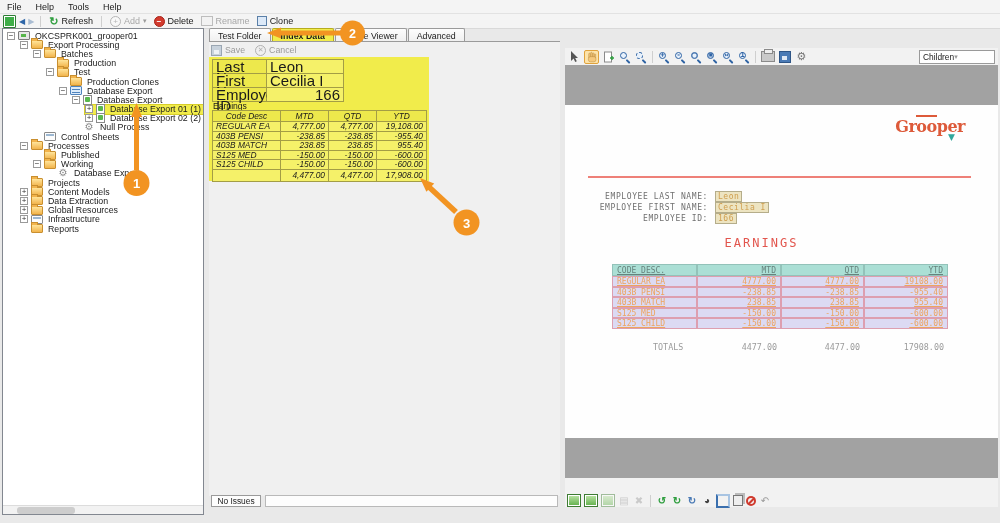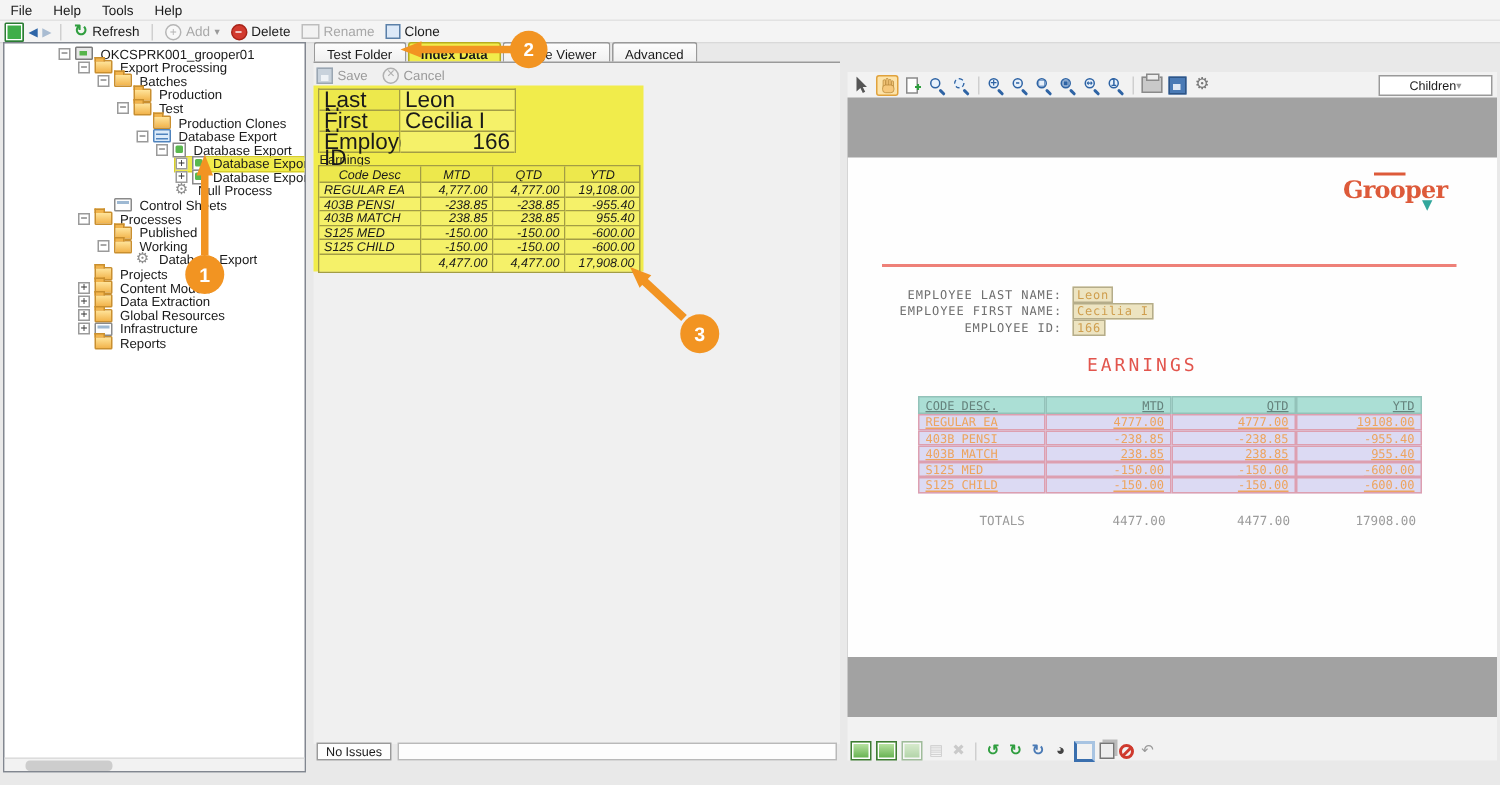--- a/index.html
+++ b/index.html
@@ -25,21 +25,21 @@
         font-size:8px;line-height:9px;}
   .circ.add{border:1px solid #b5b5b5;color:#b5b5b5;background:#f8f8f8;}
   .circ.del{background:#d23a2e;color:#fff;border:1px solid #a82318;font-weight:bold;}
   .caret{font-size:7px;color:#9a9a9a;}
   .ico-rename{width:10px;height:8px;border:1px solid #bdbdbd;background:#f2f2f2;}
   .ico-clone{width:8px;height:8px;border:1px solid #5b80a8;background:#dce9f8;position:relative;}
   .ico-clone::before{content:"";position:absolute;left:2px;top:-3px;width:8px;height:8px;
                      border:1px solid #5b80a8;background:#eef4fb;z-index:-1;}
   
   #treePanel{left:2px;top:28px;width:202px;height:487px;background:#fff;border:1px solid #828790;
-             box-sizing:border-box;overflow:hidden;padding-left:32px;}
+             box-sizing:border-box;overflow:hidden;}
   #tree{padding:2px 0 0 2px;font-size:8.8px;}
   .trow{height:9.2px;display:flex;align-items:center;white-space:nowrap;}
   .rowbox{display:inline-flex;align-items:center;height:9.2px;}
   .rowbox.sel{background:#f1ec4b;outline:1px solid #d8ce2a;}
   .exp{width:8px;height:8px;box-sizing:border-box;border:1px solid #9a9a9a;background:#fff;
        font-size:8px;line-height:5px;text-align:center;color:#333;flex:none;margin-right:2px;}
   .exp.none{border:none;background:transparent;}
   .exp.minus::before{content:"−";} .exp.plus::before{content:"+";}
   .ico{width:12px;height:9px;border-radius:1px;position:relative;flex:none;margin:0 3px 0 1px;box-sizing:border-box;}
   .fo{background:linear-gradient(#ffe49a,#f2b44c);border:1px solid #c98f2f;}
@@ -105,21 +105,21 @@
   .mag u{position:absolute;left:9px;top:9px;width:5px;height:2px;background:#2e63a4;transform:rotate(45deg);
          transform-origin:0 0;border-radius:1px;}
   .mag b{position:absolute;left:0px;top:0px;width:11px;text-align:center;font-size:7px;line-height:11px;
          color:#2e63a4;font-weight:bold;font-family:"DejaVu Sans Mono",monospace;}
   .ico-print{width:12px;height:9px;background:#c9c9c9;border:1px solid #8a8a8a;position:relative;}
   .ico-print::before{content:"";position:absolute;left:2px;top:-3px;width:7px;height:3px;background:#eee;border:1px solid #8a8a8a;}
   .ico-disk{width:10px;height:10px;background:#4a7ab5;border:1px solid #2e5586;position:relative;}
   .ico-disk::after{content:"";position:absolute;left:2px;top:4px;width:5px;height:4px;background:#dfe8f4;}
   .ico-gears{color:#777;font-size:11px;line-height:13px;}
   #modeSelect{position:absolute;right:3px;top:2px;width:68px;height:12px;border:1px solid #9a9a9a;background:#fff;
-              font-size:8.4px;display:flex;align-items:center;justify-content:center;padding:0 3px;}
+              font-size:8.4px;display:flex;align-items:center;justify-content:flex-start;padding:0 3px;}
   #vcanvas{position:absolute;left:0;top:17px;width:433px;height:413px;background:#a2a2a2;overflow:hidden;}
   #page{position:absolute;left:0;top:40px;width:433px;height:333px;background:#fefefe;
         font-family:"DejaVu Sans Mono",monospace;}
   
   #docLogo{position:absolute;right:33px;top:12px;font-family:"DejaVu Serif",serif;font-weight:bold;
            font-size:16px;color:#dd5a3a;letter-spacing:-0.5px;}
   #docLogo .oo{border-top:2px solid #dd5a3a;}
   #docLogo .chev{position:absolute;right:10px;bottom:-6px;color:#32a79c;font-size:9px;letter-spacing:0;}
   #docTitle{position:absolute;left:0;right:10px;top:46px;text-align:center;font-size:14px;
             letter-spacing:3px;color:#f0a85e;}

